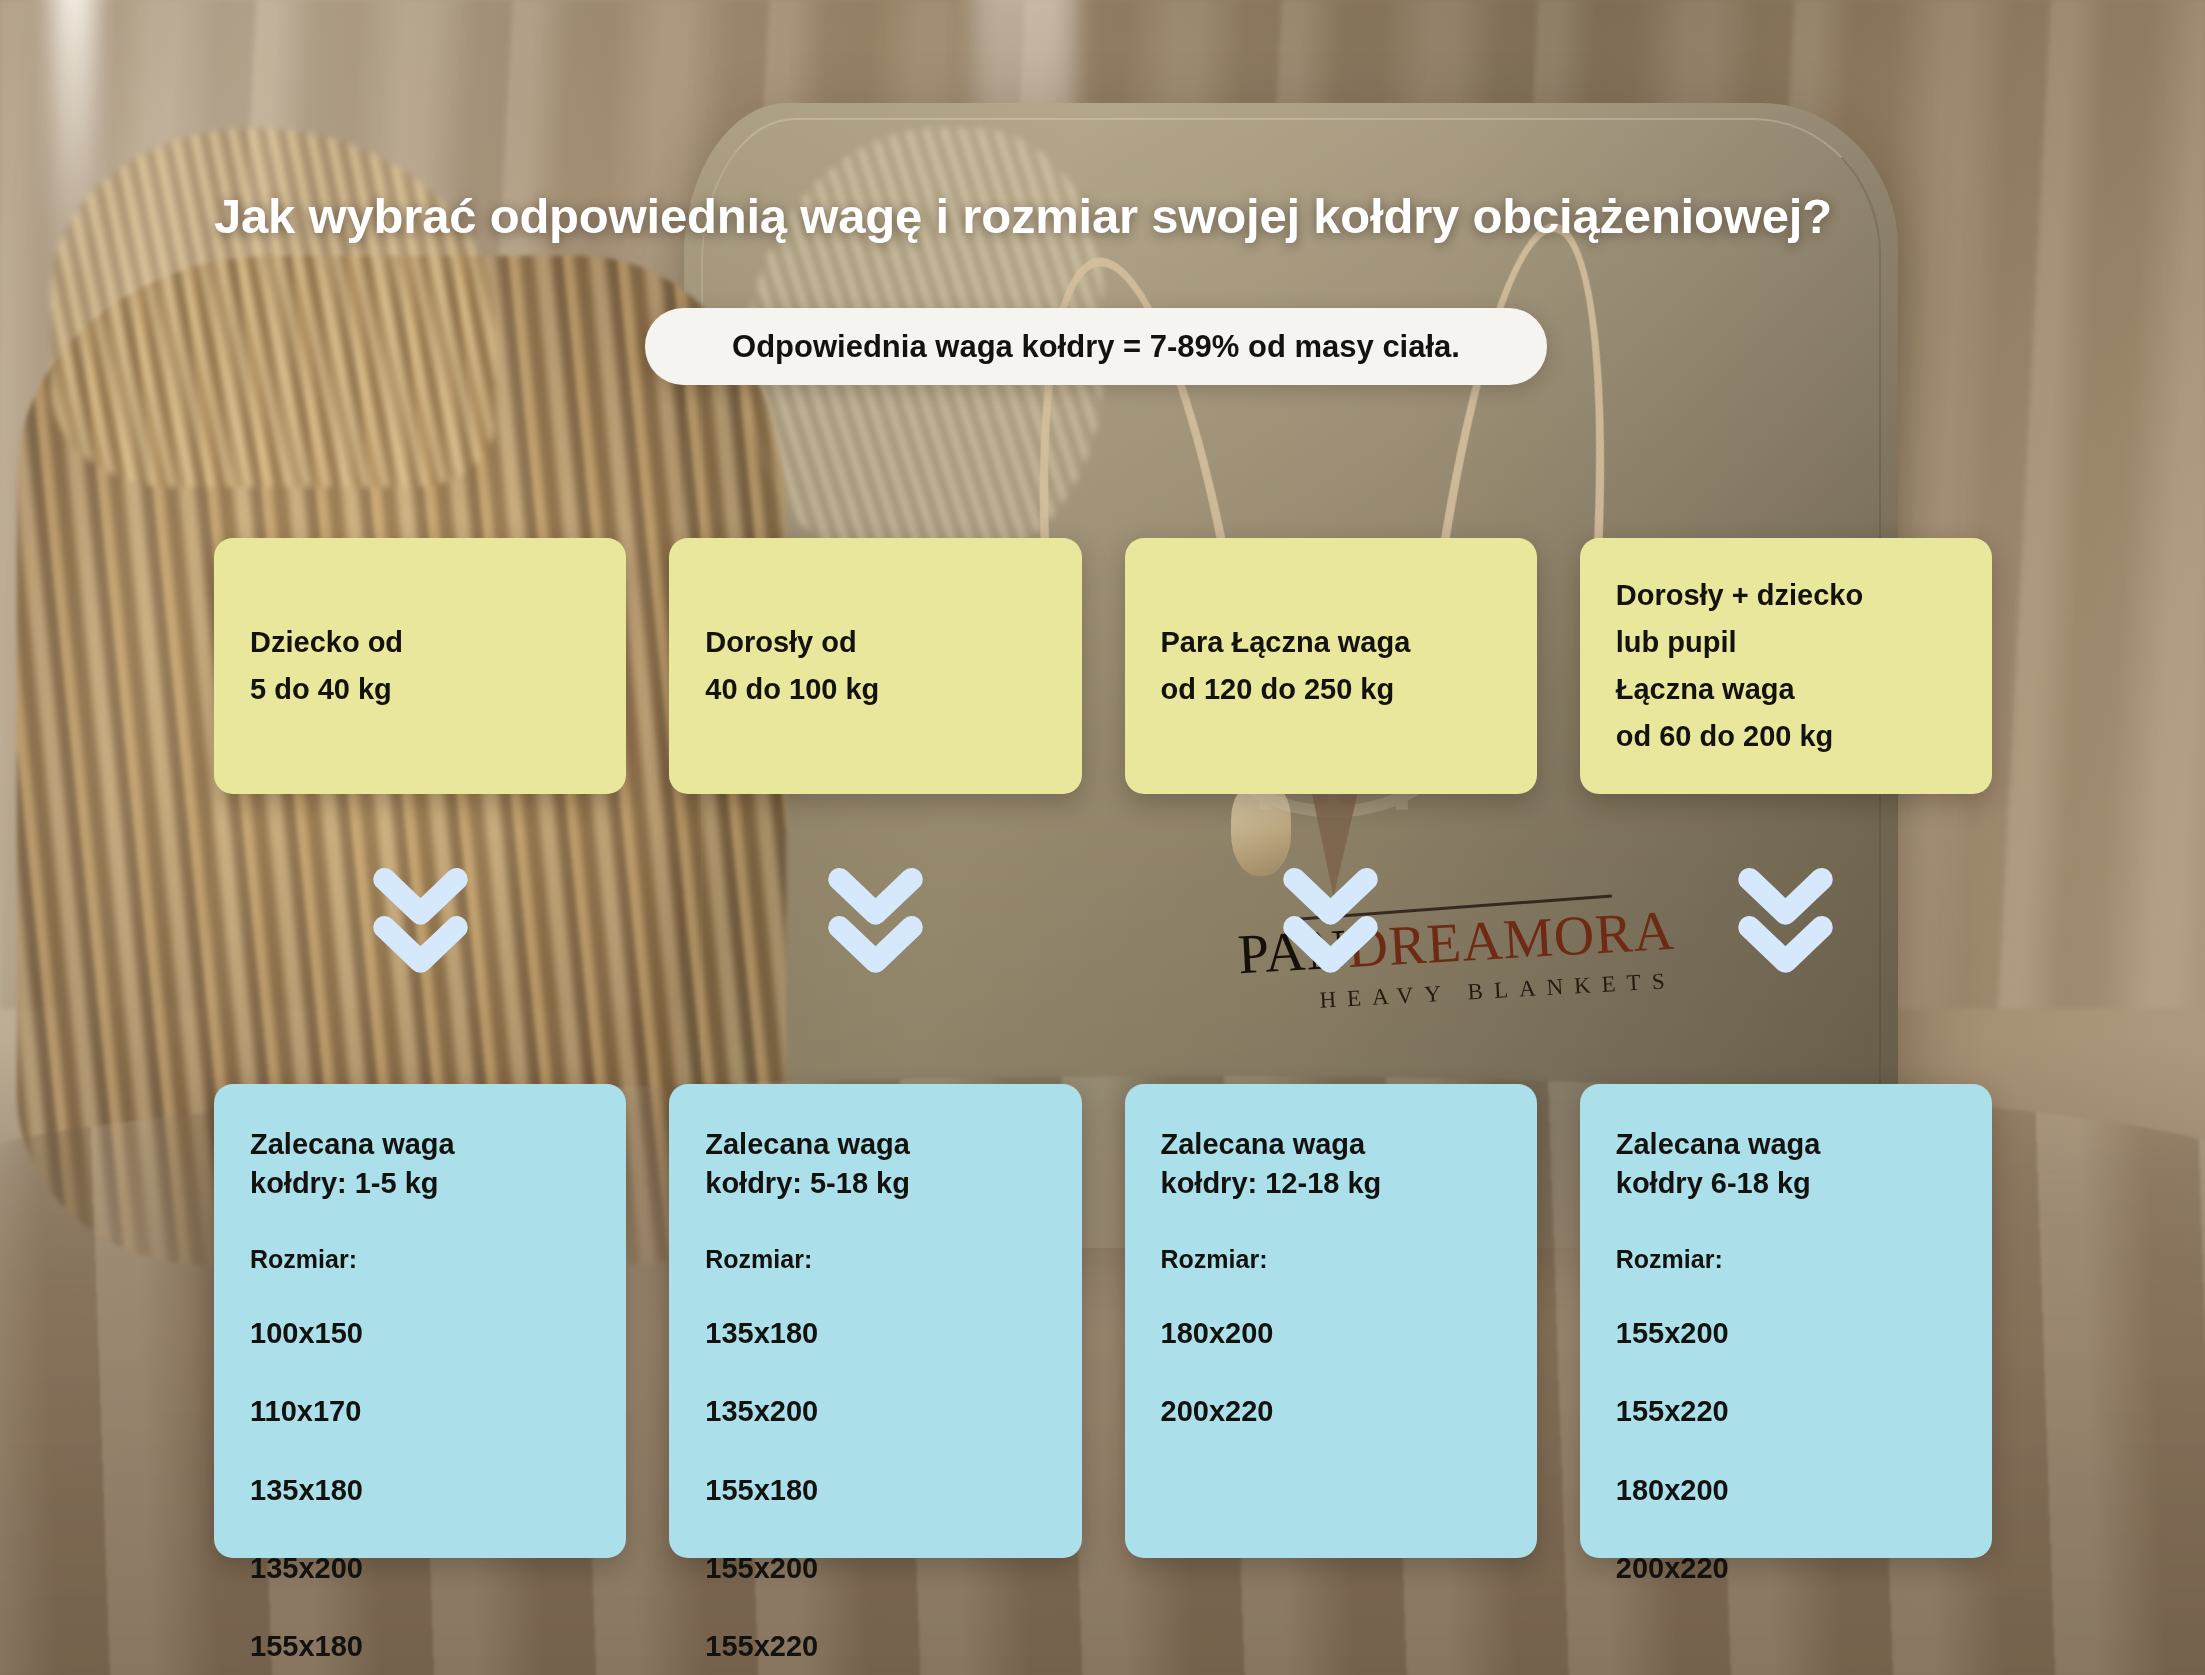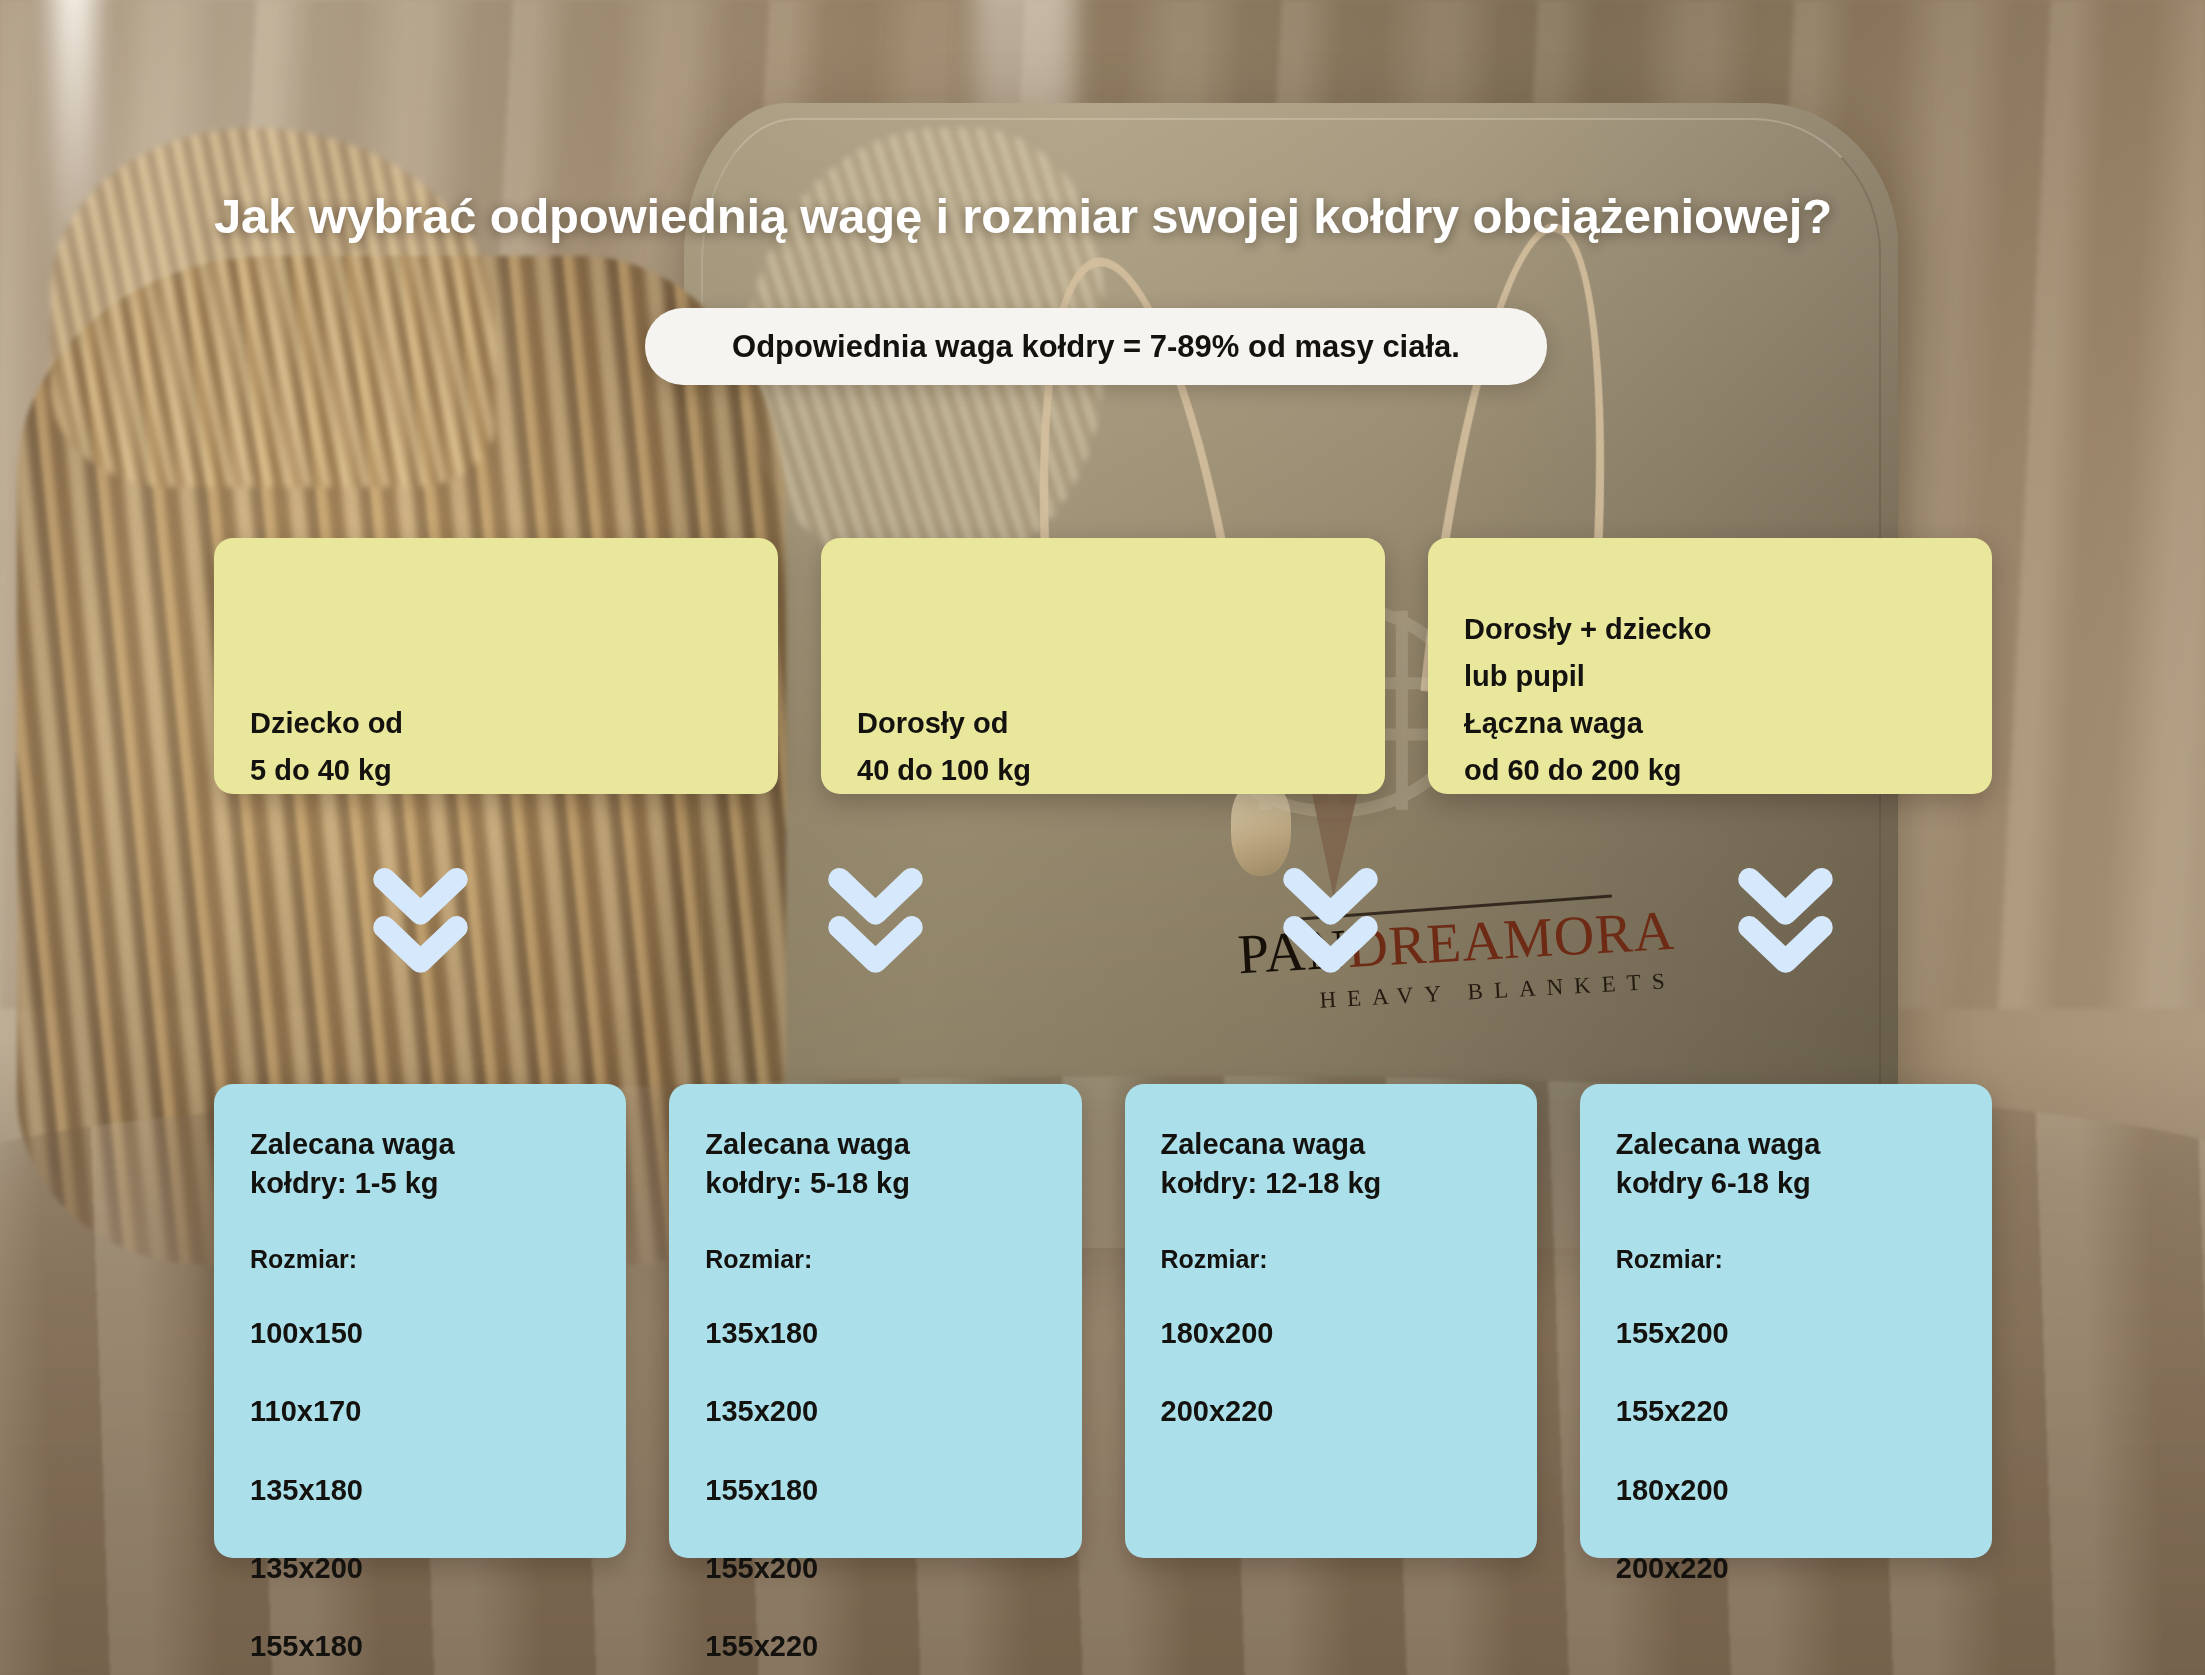--- a/index.html
+++ b/index.html
@@ -274,21 +274,21 @@
 
   .card {
     border-radius: 19px;
     box-shadow: 0 8.5px 26px rgba(30,20,12,0.25);
     position: relative;
   }
 
   .card-yellow {
     background: #e9e79c;
     display: flex;
-    align-items: flex-end;
+    align-items: center;
     padding: 0 36px;
   }
   .card-yellow .card-text {
     font-size: 29px;
     font-weight: bold;
     color: #14120f;
     line-height: 1.62;
     white-space: pre-line;
   }
 
@@ -373,20 +373,24 @@
     <div class="row row-yellow">
       <div class="card card-yellow">
         <div class="card-text">Dziecko od
 5 do 40 kg</div>
       </div>
       <div class="card card-yellow">
         <div class="card-text">Dorosły od
 40 do 100 kg</div>
       </div>
       <div class="card card-yellow">
+        <div class="card-text">Para Łączna waga
+od 120 do 250 kg</div>
+      </div>
+      <div class="card card-yellow">
         <div class="card-text">Dorosły + dziecko
 lub pupil
 Łączna waga
 od 60 do 200 kg</div>
       </div>
     </div>
 
     <div class="row row-arrows">
       <div class="arrow-cell">
         <svg class="chevrons" viewBox="0 0 120 134">

